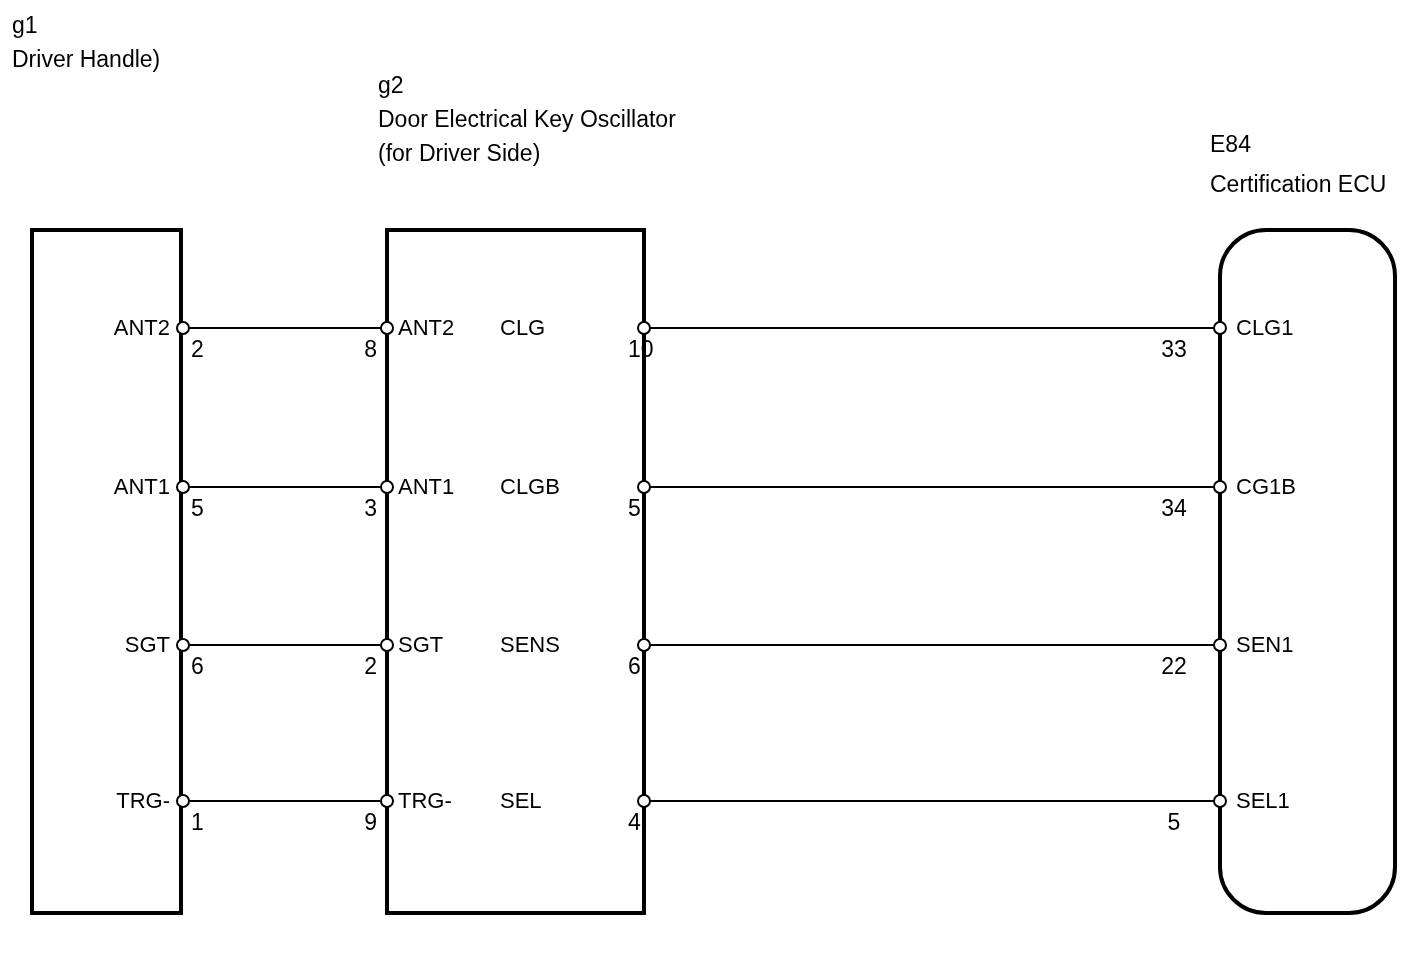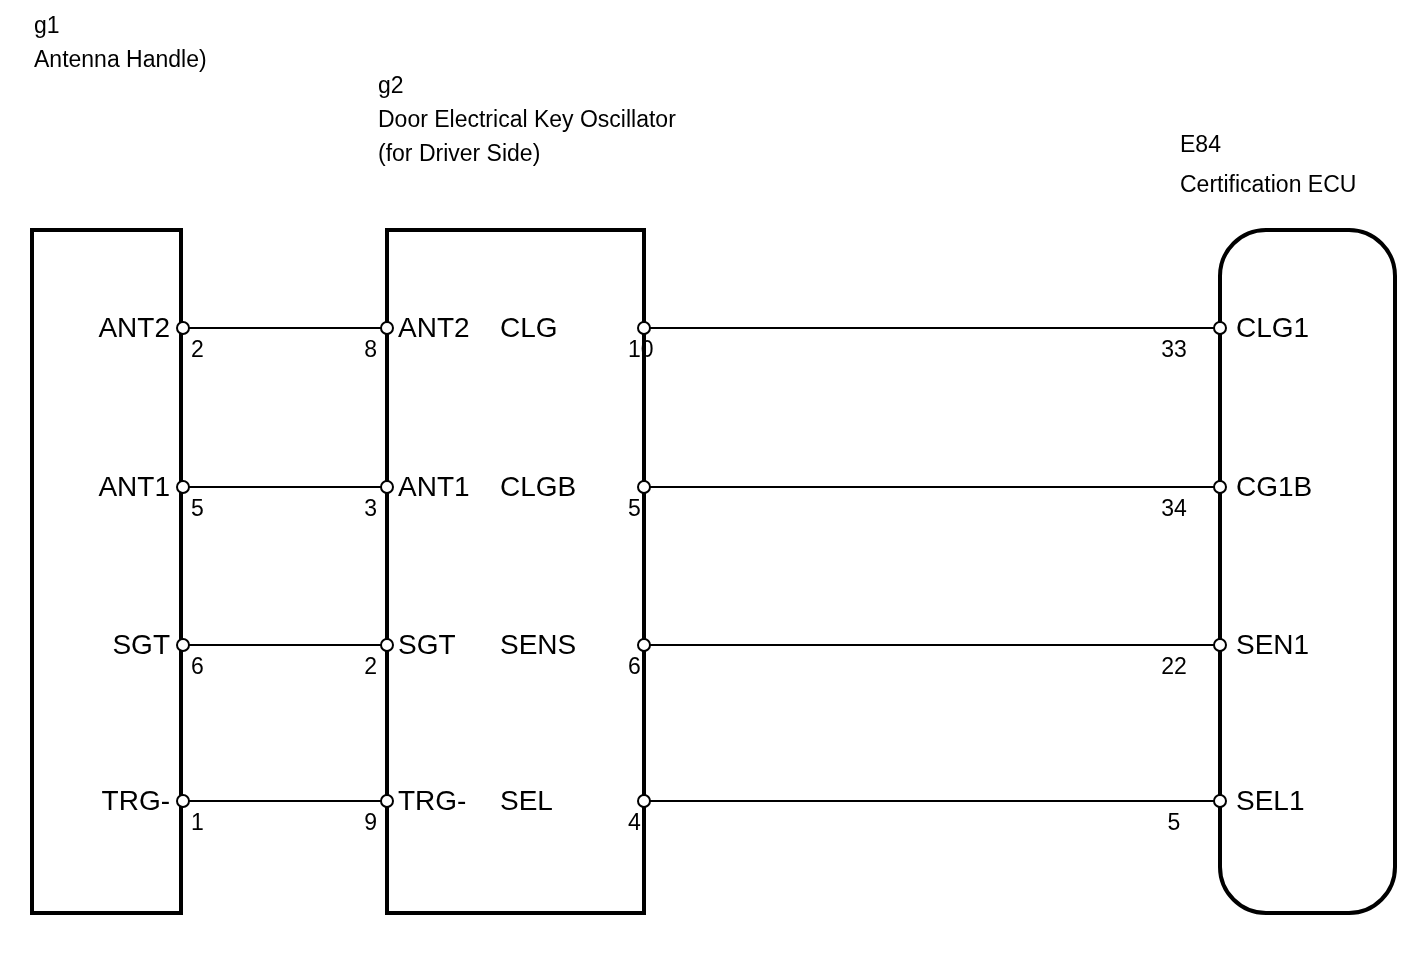--- a/index.html
+++ b/index.html
@@ -19,48 +19,48 @@
   .box-g1 { left:30px; top:228px; width:153px; height:687px; }
   .box-g2 { left:385px; top:228px; width:261px; height:687px; }
   .box-e84 { left:1218px; top:228px; width:179px; height:687px; border-radius:48px; }
   .row { position:absolute; left:0; width:1424px; height:0; }
   .row-1 { top:328px; } .row-2 { top:487px; } .row-3 { top:645px; } .row-4 { top:801px; }
   .wire { position:absolute; top:-1px; height:2px; background:#000; }
   .wire-left { left:183px; width:204px; }
   .wire-right { left:644px; width:576px; }
   .pin-circle { position:absolute; top:-7px; width:14px; height:14px; border:2px solid #000; border-radius:50%; background:#fff; z-index:3; }
   .pc-1 { left:176px; } .pc-2 { left:380px; } .pc-3 { left:637px; } .pc-4 { left:1213px; }
-  .lbl { position:absolute; top:-15px; height:30px; line-height:30px; font-size:28px; white-space:nowrap; }
+  .lbl { position:absolute; top:-15px; height:30px; line-height:30px; font-size:22px; white-space:nowrap; }
   .pin { position:absolute; top:7px; height:28px; line-height:28px; font-size:23px; white-space:nowrap; }
   .lbl-g1 { left:40px; width:130px; text-align:right; }
   .pin-g1 { left:191px; }
   .pin-g2l { left:300px; width:77px; text-align:right; }
   .lbl-g2l { left:398px; }
   .lbl-g2r { left:500px; width:130px; }
   .pin-g2r { left:628px; }
   .pin-ecu { left:1140px; width:68px; text-align:center; }
   .lbl-ecu { left:1236px;text-align:center; }
 </style>
 </head>
 <body>
 
 <div class="canvas">
 
-  <div class="hdr" style="left:34px; top:8px;">
+  <div class="hdr" style="left:12px; top:8px;">
     <div>g1</div>
-    <div>Antenna Handle)</div>
+    <div>Driver Handle)</div>
   </div>
 
   <div class="hdr" style="left:378px; top:68px;">
     <div>g2</div>
     <div>Door Electrical Key Oscillator</div>
     <div>(for Driver Side)</div>
   </div>
 
-  <div class="hdr hdr-e84" style="left:1180px; top:124px;">
+  <div class="hdr hdr-e84" style="left:1210px; top:124px;">
     <div>E84</div>
     <div>Certification ECU</div>
   </div>
 
   <div class="cbox box-g1"></div>
   <div class="cbox box-g2"></div>
   <div class="cbox box-e84"></div>
 
   <div class="row row-1">
     <div class="wire wire-left"></div>

